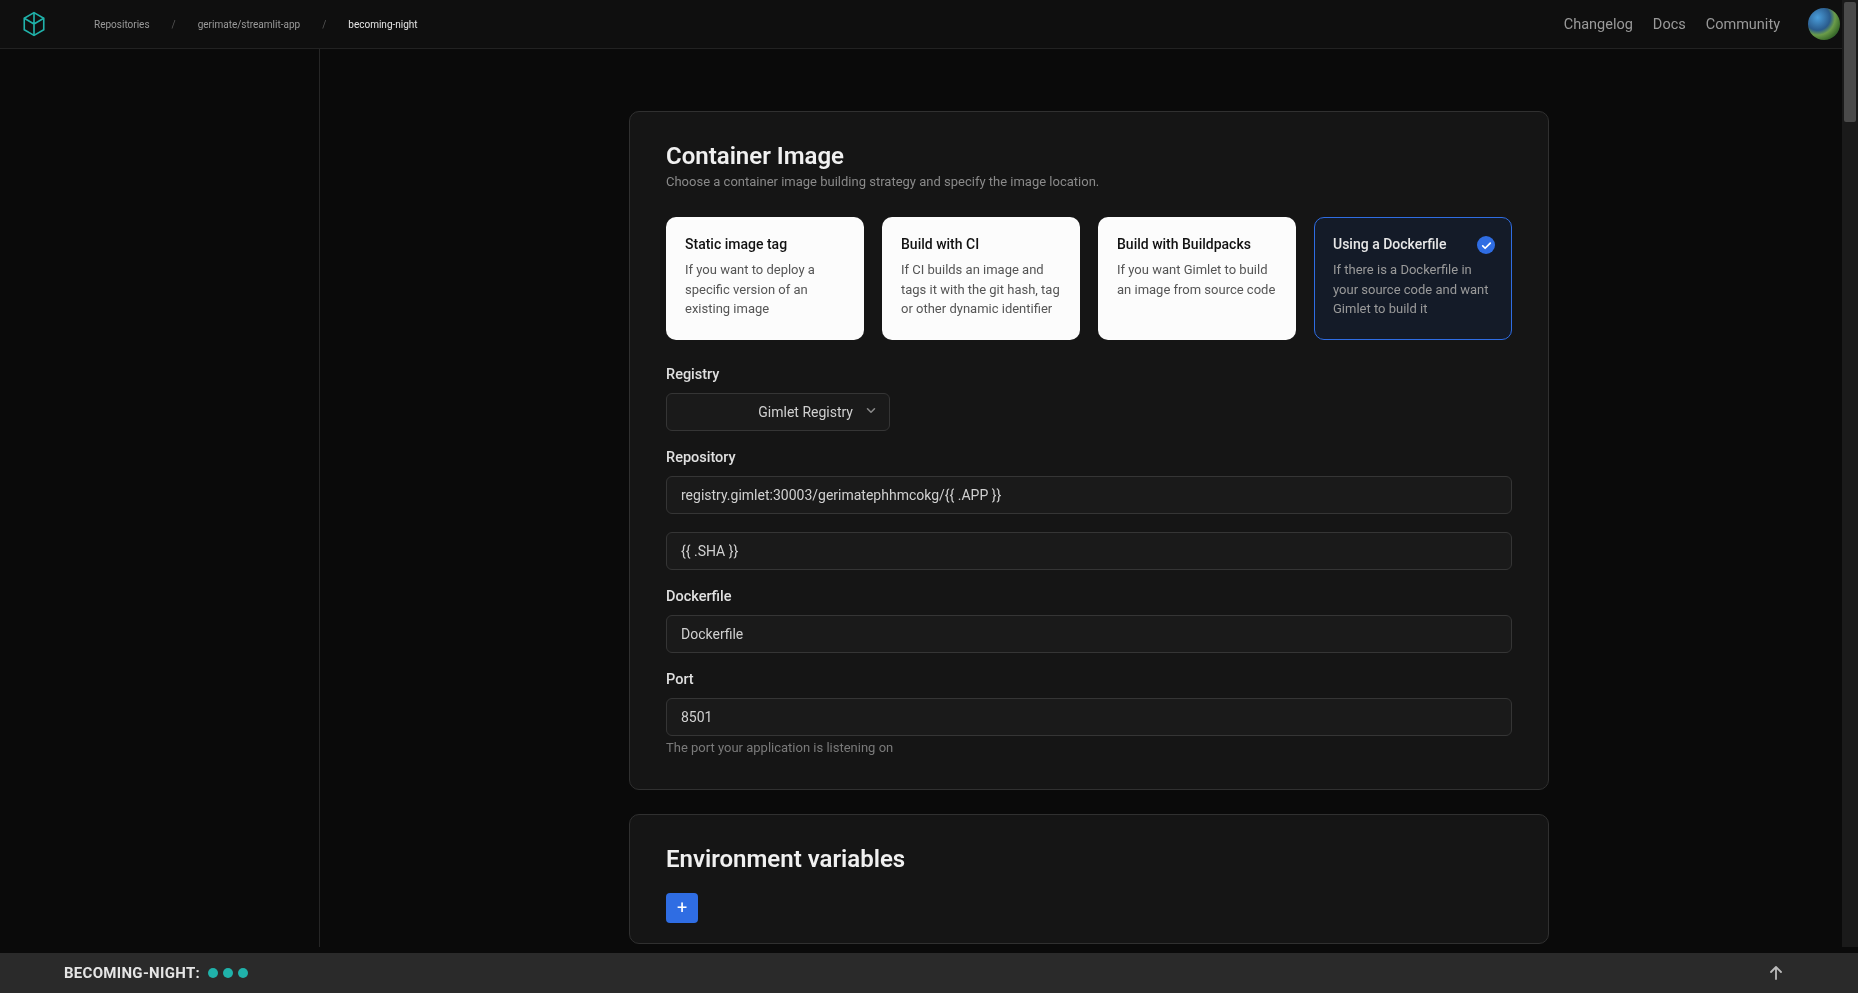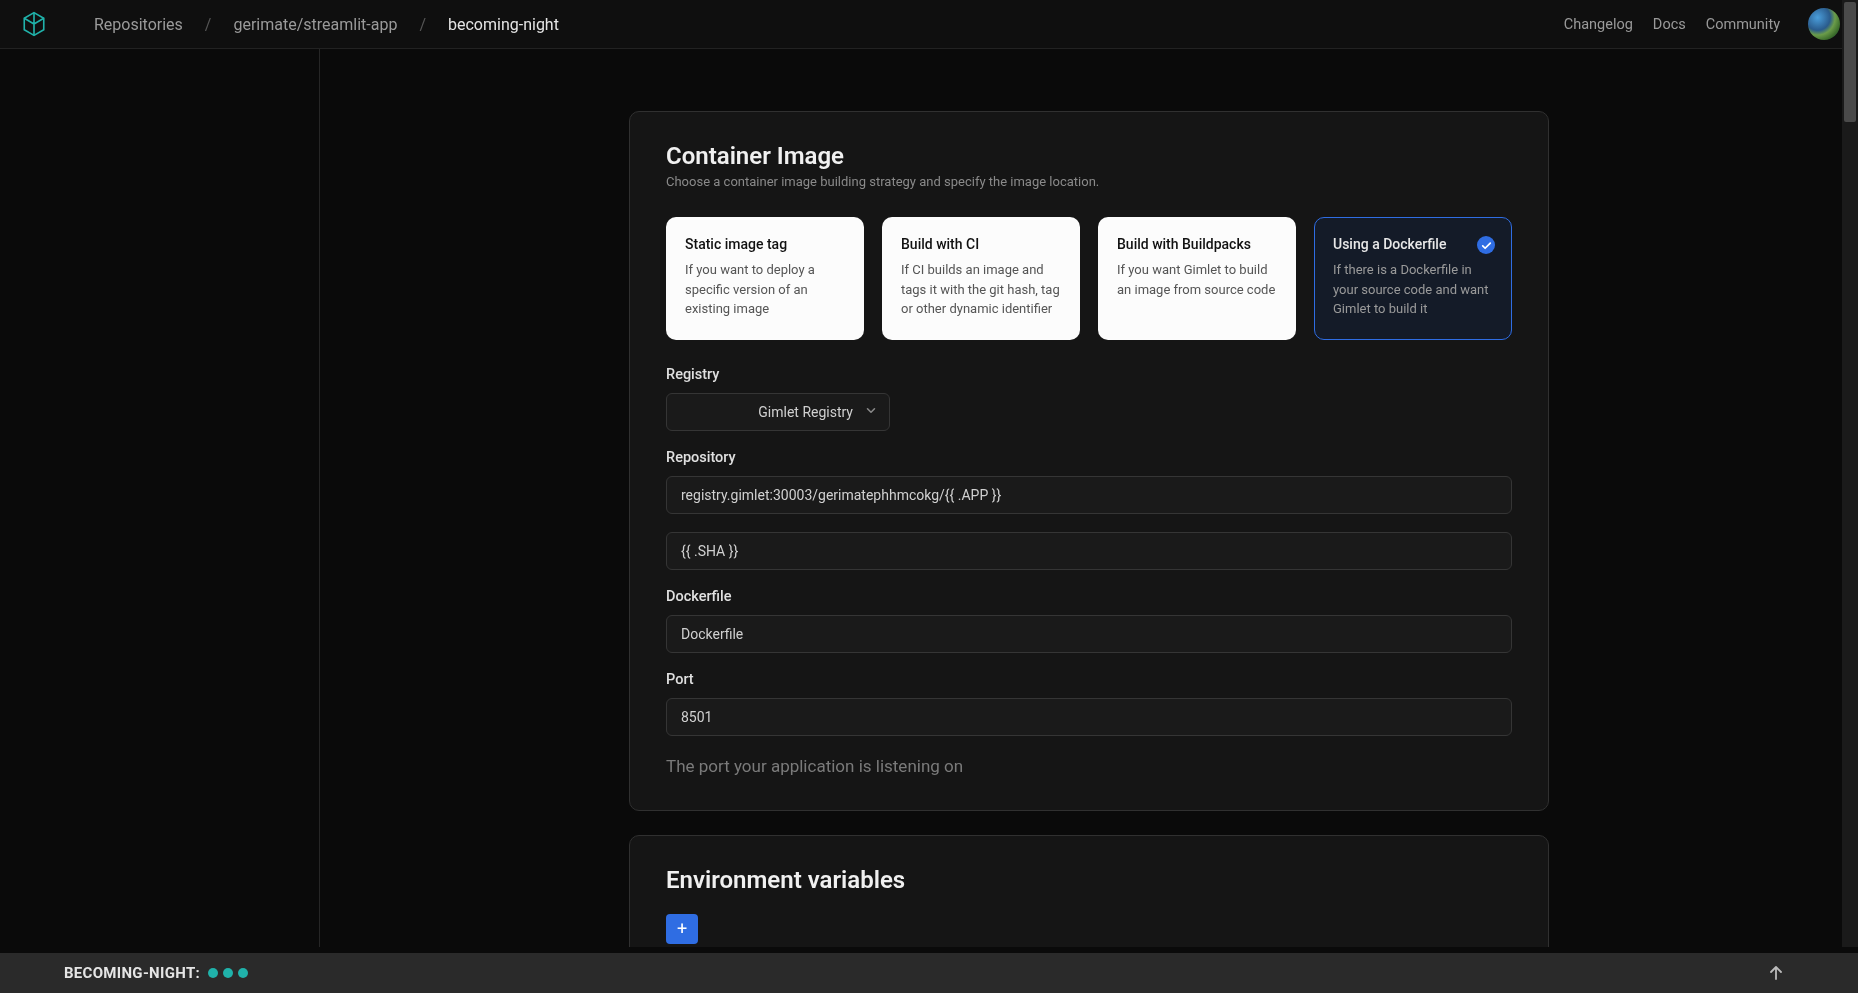--- a/index.html
+++ b/index.html
@@ -38,21 +38,21 @@
 
 .logo-svg {
   width: 26px;
   height: 26px;
 }
 
 .breadcrumbs {
   display: flex;
   align-items: flex-end;
   gap: 22px;
-  font-size: 16px;
+  font-size: 10px;
 }
 
 .breadcrumb-item {
   color: #9a9a9a;
   text-decoration: none;
   cursor: pointer;
 }
 
 .breadcrumb-item.active {
   color: #e5e5e5;
@@ -224,23 +224,23 @@
 
 .chevron-down {
   position: absolute;
   right: 12px;
   top: 50%;
   transform: translateY(-50%);
   pointer-events: none;
 }
 
 .help-text {
-  font-size: 17px;
+  font-size: 13px;
   color: #7a7a7a;
-  margin-top: 20px;
+  margin-top: 4px;
 }
 
 .add-btn {
   width: 32px;
   height: 30px;
   background: #2f6de3;
   border-radius: 4px;
   color: white;
   font-size: 18px;
   display: flex;

